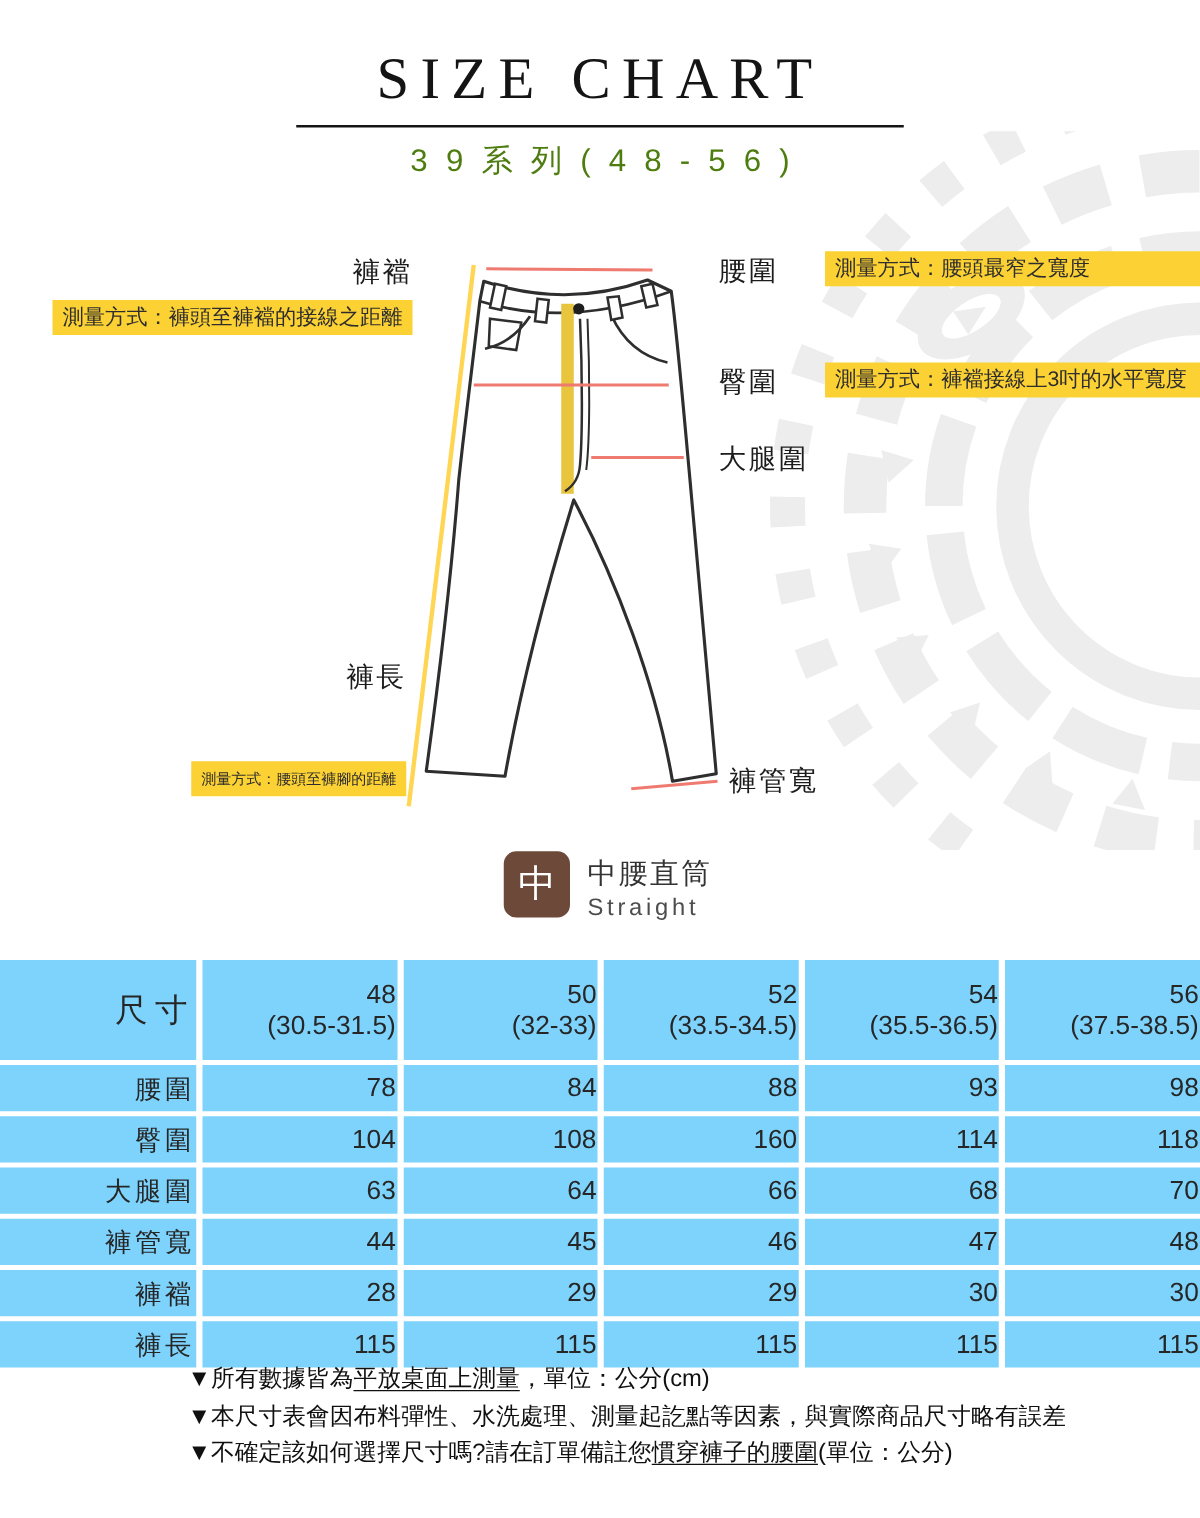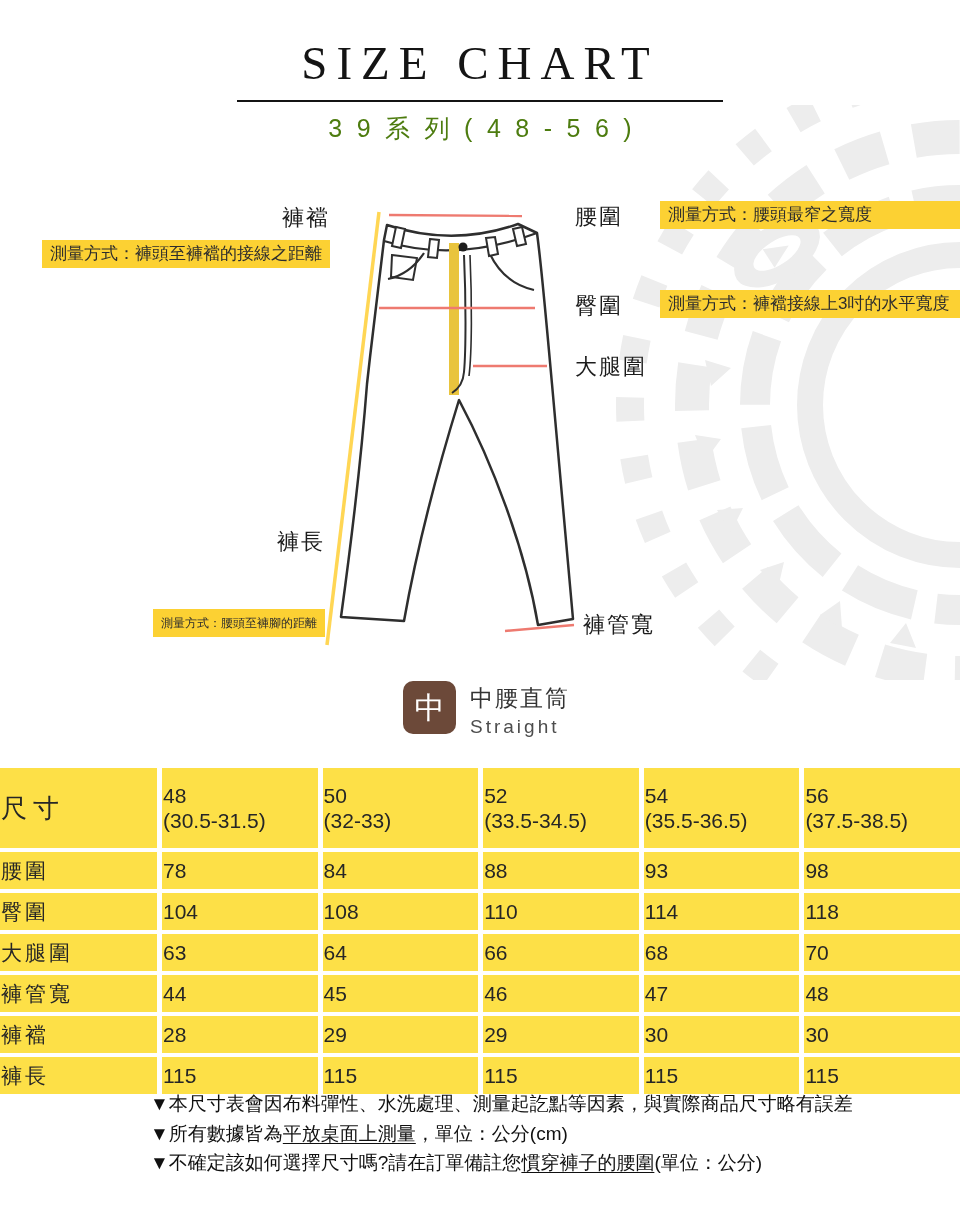--- a/index.html
+++ b/index.html
@@ -48,21 +48,21 @@
     color:#ffffff; font-size:30px; line-height:53px; text-align:center; flex:0 0 auto;
   }
   .fit-names { margin-left:14px; padding-top:2px; }
   .fit-zh { font-size:23px; color:#333; letter-spacing:2px; }
   .fit-en { font-size:19px; color:#4d4d4d; letter-spacing:3px; margin-top:2px; }
   
   .size-table {
     position:absolute; left:-5px; top:764px; width:970px; z-index:2;
     border-collapse:separate; border-spacing:5px 4px; table-layout:fixed;
   }
-  .size-table td { background:#fde047; text-align:left; vertical-align:middle; color:#262626; }
+  .size-table td { background:#7dd3fc; text-align:right; vertical-align:middle; color:#262626; }
   .size-table tr.head td { height:78px; font-size:21px; line-height:25px; }
   .corner { font-size:26px !important; letter-spacing:6px; }
   .size-table tr.datarow td { height:35px; font-size:21px; }
   .rowlab { letter-spacing:3px; }
   
   .notes { position:absolute; left:150px; top:1089px; z-index:2; }
   .notes p { margin:0; font-size:19px; line-height:29.5px; color:#101010; white-space:nowrap; }
   .notes .u { text-decoration:underline; text-underline-offset:3px; }
 </style>
 </head>
@@ -197,21 +197,21 @@
       <td>78</td>
       <td>84</td>
       <td>88</td>
       <td>93</td>
       <td>98</td>
     </tr>
     <tr class="datarow">
       <td class="rowlab">臀圍</td>
       <td>104</td>
       <td>108</td>
-      <td>110</td>
+      <td>160</td>
       <td>114</td>
       <td>118</td>
     </tr>
     <tr class="datarow">
       <td class="rowlab">大腿圍</td>
       <td>63</td>
       <td>64</td>
       <td>66</td>
       <td>68</td>
       <td>70</td>
@@ -237,18 +237,18 @@
       <td>115</td>
       <td>115</td>
       <td>115</td>
       <td>115</td>
       <td>115</td>
     </tr>
   </tbody>
     </table>
 
   <div class="notes">
+    <p><span>▼所有數據皆為</span><span class="u">平放桌面上測量</span><span>，單位：公分(cm)</span></p>
     <p><span>▼本尺寸表會因布料彈性、水洗處理、測量起訖點等因素，與實際商品尺寸略有誤差</span><span class="u"></span><span></span></p>
-    <p><span>▼所有數據皆為</span><span class="u">平放桌面上測量</span><span>，單位：公分(cm)</span></p>
     <p><span>▼不確定該如何選擇尺寸嗎?請在訂單備註您</span><span class="u">慣穿褲子的腰圍</span><span>(單位：公分)</span></p>
   </div>
 
 </div>
 
 </body></html>

